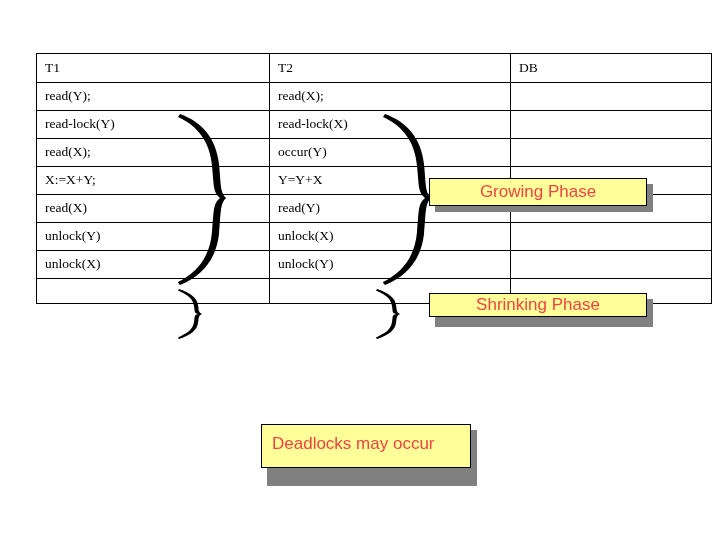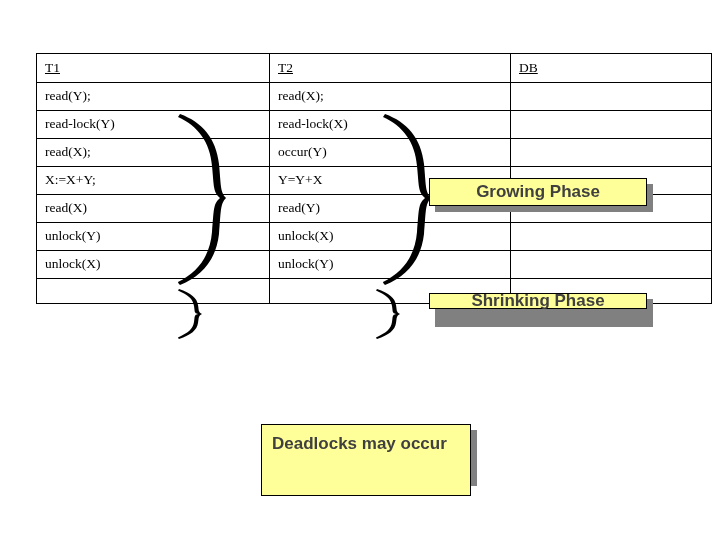--- a/index.html
+++ b/index.html
@@ -32,21 +32,21 @@
     font-family: "Liberation Serif", serif;
     font-size: 13.5px;
     color: #000000;
     vertical-align: middle;
     line-height: 1.1;
     background: #ffffff;
   }
   #trans-table td.col0 { width: 224px; }
   #trans-table td.col1 { width: 232px; }
   #trans-table td.col2 { width: 192px; }
-  #trans-table tr.hdr td { height: 28px; text-decoration: underline; }
+  #trans-table tr.hdr td { height: 28px; }
   #trans-table tr.blank td { height: 24px; }
 
   
   .brace {
     position: absolute;
     font-family: "DejaVu Sans", sans-serif;
     color: #000000;
     font-weight: 400;
     line-height: 1;
     user-select: none;
@@ -55,22 +55,22 @@
   
   .brace svg { display: block; }
 
   
   .callout {
     position: absolute;
     box-sizing: border-box;
     background: #ffff99;
     border: 1px solid #000000;
     font-family: "Liberation Sans", sans-serif;
-    font-weight: bold;
-    color: #404040;
+    font-weight: normal;
+    color: #ef4444;
     display: flex;
     align-items: center;
     padding: 0 10px;
     z-index: 5;
   }
   .callout-shadow {
     position: absolute;
     background: #808080;
     z-index: 4;
   }
@@ -87,36 +87,36 @@
     left: 435px;
     top: 184px;
     width: 218px;
     height: 28px;
   }
 
   #callout-shrinking {
     left: 429px;
     top: 293px;
     width: 218px;
-    height: 16px;
+    height: 24px;
     font-size: 17px;
     justify-content: center;
   }
   #shadow-shrinking {
     left: 435px;
     top: 299px;
     width: 218px;
     height: 28px;
   }
 
   #callout-deadlock {
     left: 261px;
     top: 424px;
     width: 210px;
-    height: 72px;
+    height: 44px;
     font-size: 17px;
     align-items: flex-start;
     padding-top: 8px;
     line-height: 1.35;
   }
   #shadow-deadlock {
     left: 267px;
     top: 430px;
     width: 210px;
     height: 56px;

